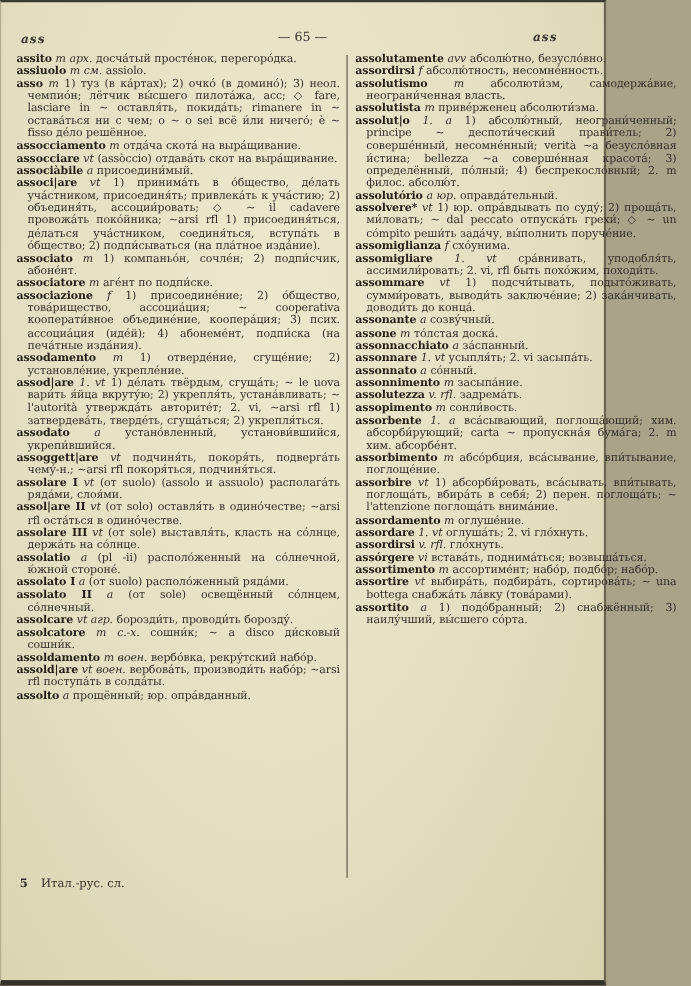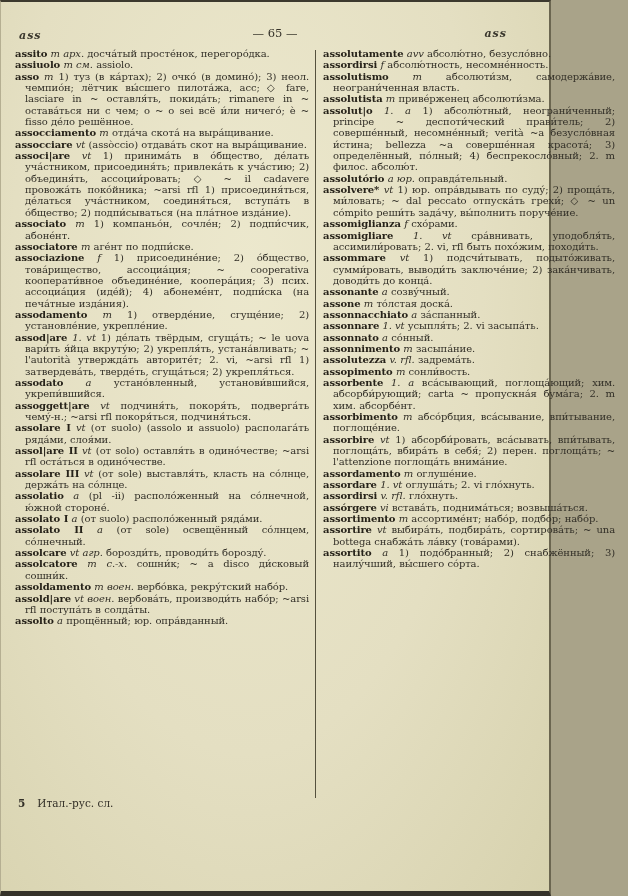--- a/index.html
+++ b/index.html
@@ -47,20 +47,21 @@
     <span class="run hr">ass</span>
   </div>
 
   <div class="cols">
     <div class="col col-left">
         <p class="entry"><span class="hw">assito</span><span class="gr"> m арх. </span><span>досча́тый просте́нок, перегоро́дка.</span></p>
         <p class="entry"><span class="hw">assiuolo</span><span class="gr"> m см. </span><span>assiolo.</span></p>
         <p class="entry"><span class="hw">asso</span><span class="gr"> m </span><span>1) туз (в ка́ртах); 2) очко́ (в домино́); 3) неол. чемпио́н; лётчик вы́сшего пилота́жа, асс; ◇ fare, lasciare in ~ оставля́ть, покида́ть; rimanere in ~ остава́ться ни с чем; o ~ o sei всё и́ли ничего́; è ~ fisso де́ло решённое.</span></p>
         <p class="entry"><span class="hw">assocciamento</span><span class="gr"> m </span><span>отда́ча скота́ на выра́щивание.</span></p>
         <p class="entry"><span class="hw">assocciare</span><span class="gr"> vt </span><span>(assòccio) отдава́ть скот на выра́щивание.</span></p>
+        <p class="entry"><span class="hw">associàbile</span><span class="gr"> a </span><span>присоедини́мый.</span></p>
         <p class="entry"><span class="hw">associ|are</span><span class="gr"> vt </span><span>1) принима́ть в о́бщество, де́лать уча́стником, присоединя́ть; привлека́ть к уча́стию; 2) объединя́ть, ассоции́ровать; ◇ ~ il cadavere провожа́ть поко́йника; ~arsi rfl 1) присоединя́ться, де́латься уча́стником, соединя́ться, вступа́ть в о́бщество; 2) подпи́сываться (на пла́тное изда́ние).</span></p>
         <p class="entry"><span class="hw">associato</span><span class="gr"> m </span><span>1) компаньо́н, сочле́н; 2) подпи́счик, абоне́нт.</span></p>
         <p class="entry"><span class="hw">associatore</span><span class="gr"> m </span><span>аге́нт по подпи́ске.</span></p>
         <p class="entry"><span class="hw">associazione</span><span class="gr"> f </span><span>1) присоедине́ние; 2) о́бщество, това́рищество, ассоциа́ция; ~ cooperativa кооперати́вное объедине́ние, коопера́ция; 3) псих. ассоциа́ция (иде́й); 4) абонеме́нт, подпи́ска (на печа́тные изда́ния).</span></p>
         <p class="entry"><span class="hw">assodamento</span><span class="gr"> m </span><span>1) отверде́ние, сгуще́ние; 2) установле́ние, укрепле́ние.</span></p>
         <p class="entry"><span class="hw">assod|are</span><span class="gr"> 1. vt </span><span>1) де́лать твёрдым, сгуща́ть; ~ le uova вари́ть я́йца вкруту́ю; 2) укрепля́ть, устана́вливать; ~ l'autorità утвержда́ть авторите́т; 2. vi, ~arsi rfl 1) затвердева́ть, тверде́ть, сгуща́ться; 2) укрепля́ться.</span></p>
         <p class="entry"><span class="hw">assodato</span><span class="gr"> a </span><span>устано́вленный, установи́вшийся, укрепи́вшийся.</span></p>
         <p class="entry"><span class="hw">assoggett|are</span><span class="gr"> vt </span><span>подчиня́ть, покоря́ть, подверга́ть чему́-н.; ~arsi rfl покоря́ться, подчиня́ться.</span></p>
         <p class="entry"><span class="hw">assolare I</span><span class="gr"> vt </span><span>(от suolo) (assolo и assuolo) располага́ть ряда́ми, слоя́ми.</span></p>
         <p class="entry"><span class="hw">assol|are II</span><span class="gr"> vt </span><span>(от solo) оставля́ть в одино́честве; ~arsi rfl оста́ться в одино́честве.</span></p>
@@ -76,21 +77,21 @@
       </div>
     <div class="divider"></div>
     <div class="col col-right">
         <p class="entry"><span class="hw">assolutamente</span><span class="gr"> avv </span><span>абсолю́тно, безусло́вно.</span></p>
         <p class="entry"><span class="hw">assordirsi</span><span class="gr"> f </span><span>абсолю́тность, несомне́нность.</span></p>
         <p class="entry"><span class="hw">assolutismo</span><span class="gr"> m </span><span>абсолюти́зм, самодержа́вие, неограни́ченная власть.</span></p>
         <p class="entry"><span class="hw">assolutista</span><span class="gr"> m </span><span>приве́рженец абсолюти́зма.</span></p>
         <p class="entry"><span class="hw">assolut|o</span><span class="gr"> 1. a </span><span>1) абсолю́тный, неограни́ченный; principe ~ деспоти́ческий прави́тель; 2) соверше́нный, несомне́нный; verità ~a безусло́вная и́стина; bellezza ~a соверше́нная красота́; 3) определённый, по́лный; 4) беспрекосло́вный; 2. m филос. абсолю́т.</span></p>
         <p class="entry"><span class="hw">assolutório</span><span class="gr"> a юр. </span><span>оправда́тельный.</span></p>
         <p class="entry"><span class="hw">assolvere*</span><span class="gr"> vt </span><span>1) юр. опра́вдывать по суду́; 2) проща́ть, ми́ловать; ~ dal peccato отпуска́ть грехи́; ◇ ~ un cómpito реши́ть зада́чу, вы́полнить поруче́ние.</span></p>
-        <p class="entry"><span class="hw">assomiglianza</span><span class="gr"> f </span><span>схо́рами.</span></p>
+        <p class="entry"><span class="hw">assomiglianza</span><span class="gr"> f </span><span>схо́унима.</span></p>
         <p class="entry"><span class="hw">assomigliare</span><span class="gr"> 1. vt </span><span>сра́внивать, уподобля́ть, ассимили́ровать; 2. vi, rfl быть похо́жим, походи́ть.</span></p>
         <p class="entry"><span class="hw">assommare</span><span class="gr"> vt </span><span>1) подсчи́тывать, подыто́живать, сумми́ровать, выводи́ть заключе́ние; 2) зака́нчивать, доводи́ть до конца́.</span></p>
         <p class="entry"><span class="hw">assonante</span><span class="gr"> a </span><span>созву́чный.</span></p>
         <p class="entry"><span class="hw">assone</span><span class="gr"> m </span><span>то́лстая доска́.</span></p>
         <p class="entry"><span class="hw">assonnacchiato</span><span class="gr"> a </span><span>за́спанный.</span></p>
         <p class="entry"><span class="hw">assonnare</span><span class="gr"> 1. vt </span><span>усыпля́ть; 2. vi засыпа́ть.</span></p>
         <p class="entry"><span class="hw">assonnato</span><span class="gr"> a </span><span>со́нный.</span></p>
         <p class="entry"><span class="hw">assonnimento</span><span class="gr"> m </span><span>засыпа́ние.</span></p>
         <p class="entry"><span class="hw">assolutezza</span><span class="gr"> v. rfl. </span><span>задрема́ть.</span></p>
         <p class="entry"><span class="hw">assopimento</span><span class="gr"> m </span><span>сонли́вость.</span></p>

